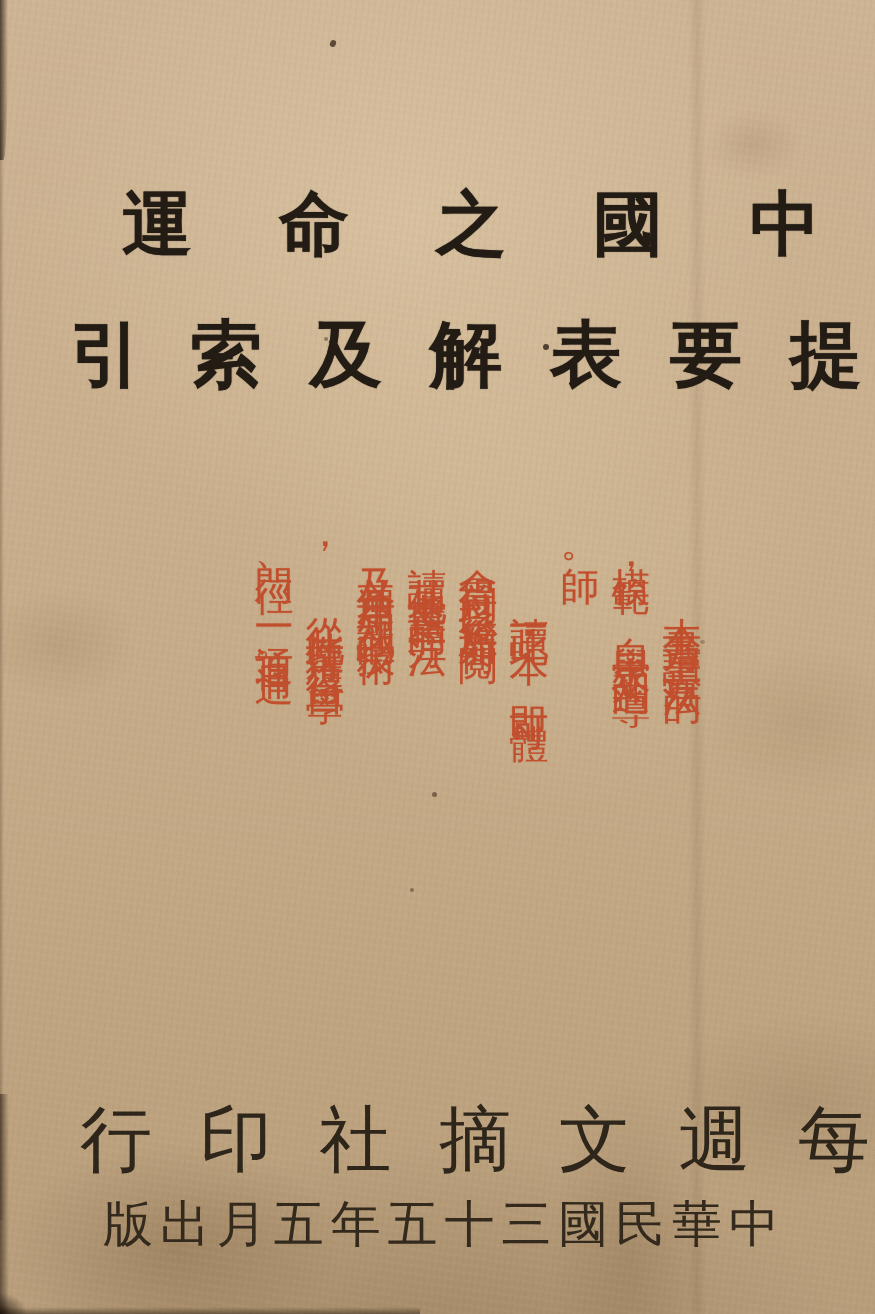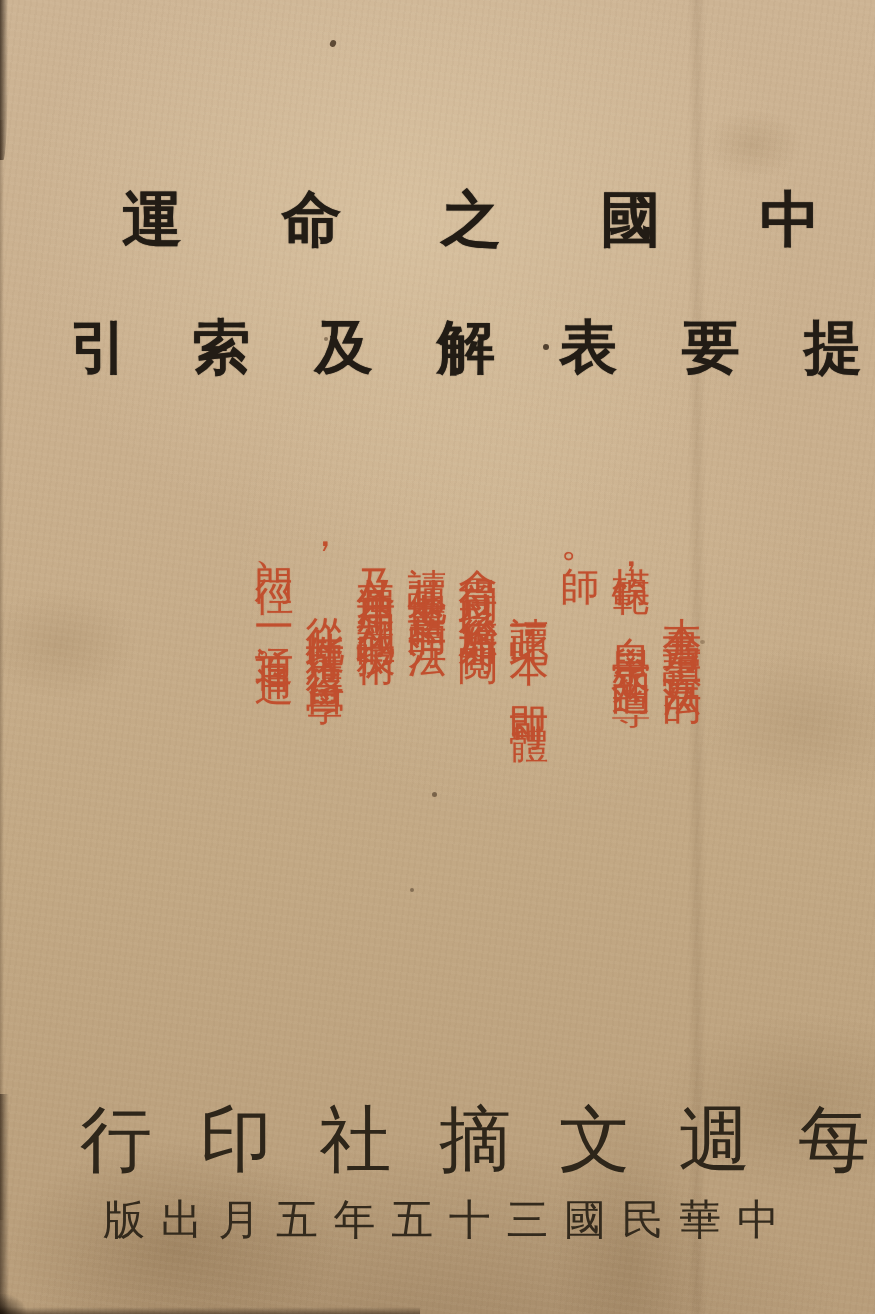--- a/index.html
+++ b/index.html
@@ -57,22 +57,22 @@
     position:absolute;
     color:#221c15;
     font-weight:900;
     line-height:1;
     text-align:justify;
     text-align-last:justify;
     white-space:nowrap;
     text-shadow:0 0 1px rgba(34,28,21,0.85);
     letter-spacing:0;
   }
-  .title-line.l1{left:122px;top:189px;width:698px;font-size:60px;}
-  .title-line.l2{left:70px;top:318px;width:792px;font-size:58px;}
+  .title-line.l1{left:122px;top:189px;width:698px;font-size:70px;}
+  .title-line.l2{left:70px;top:318px;width:792px;font-size:72px;}
 
   
   .blurb{
     position:absolute;
     left:246px;top:537px;
     width:462px;height:452px;
     writing-mode:vertical-rl;
     color:#c14f2e;
     font-family:"DejaVu Serif", serif;
     font-size:39px;
@@ -92,21 +92,21 @@
     font-size:72px;line-height:1.1;
     text-align:justify;text-align-last:justify;
     white-space:nowrap;
     margin-left:8px;
   }
   .date-line{
     position:absolute;
     left:103px;top:1197px;width:676px;
     color:#332a1d;
     font-family:"DejaVu Serif", serif;
-    font-size:42px;line-height:1.1;
+    font-size:50px;line-height:1.1;
     text-align:justify;text-align-last:justify;
     white-space:nowrap;
   }
 </style>
 </head>
 <body>
 
 <div class="cover">
 
   <div class="edge edge-left-top"></div>

